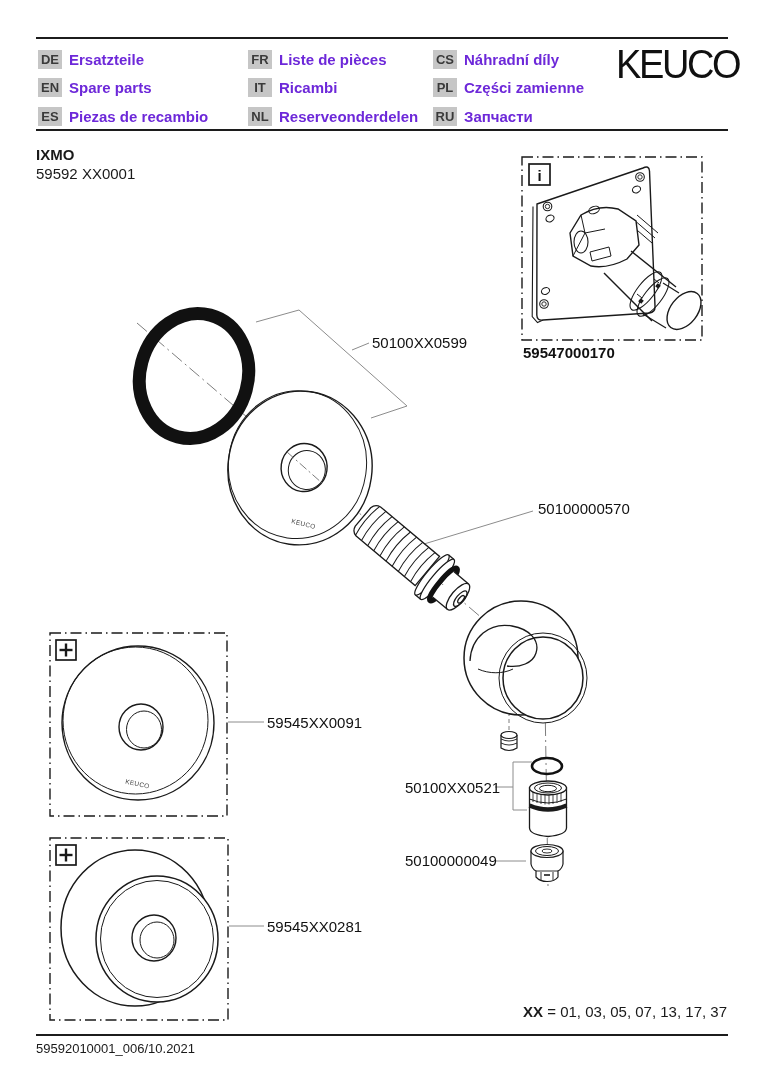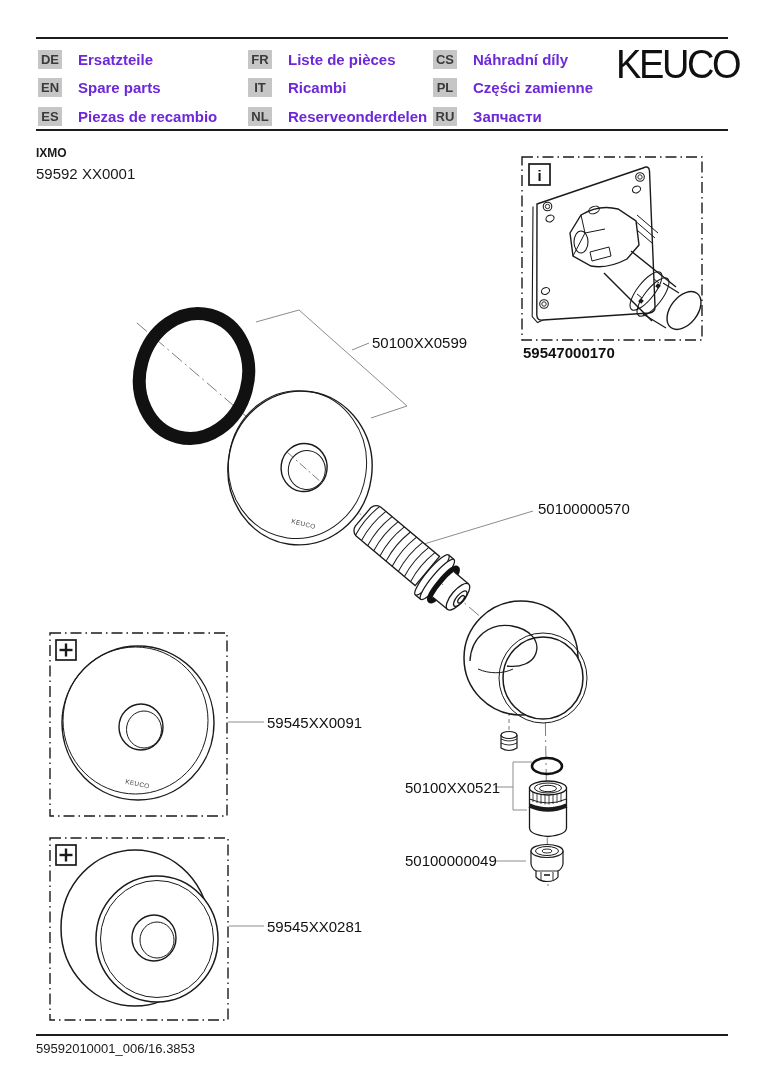--- a/index.html
+++ b/index.html
@@ -4,34 +4,34 @@
 <style>
   html,body{margin:0;padding:0;background:#fff;}
   .page{
     position:relative;width:764px;height:1080px;background:#ffffff;
     font-family:"Liberation Sans",sans-serif;color:#1a1a1a;overflow:hidden;
   }
   .rule{position:absolute;left:36px;width:692px;height:2px;background:#1c1c1c;}
   .rule-top{top:37px;}
   .rule-mid{top:129px;}
   .rule-foot{top:1034px;height:1.6px;}
-  .lang-item{position:absolute;display:flex;align-items:center;gap:16px;height:19px;}
+  .lang-item{position:absolute;display:flex;align-items:center;gap:7px;height:19px;}
   .c1{left:38px;}.c2{left:248px;}.c3{left:433px;}
   .r1{top:50px;}.r2{top:78px;}.r3{top:107px;}
   .lang-badge{
     width:24px;height:19px;background:#c6c6c6;color:#3a3a3a;
     font-size:13px;font-weight:bold;display:flex;align-items:center;justify-content:center;
     letter-spacing:0;
   }
   .lang-label{font-size:15px;font-weight:bold;color:#6d28d9;white-space:nowrap;}
   .logo{
     position:absolute;left:616px;top:44px;font-size:40px;font-weight:400;color:#101010;
     letter-spacing:-2.5px;transform:scaleX(0.95);transform-origin:left top;line-height:1;
   }
-  .product-name{position:absolute;left:36px;top:146px;font-size:12px;font-weight:bold;}
+  .product-name{position:absolute;left:36px;top:146px;font-size:15px;font-weight:bold;}
   .product-number{position:absolute;left:36px;top:165px;font-size:15px;text-align:right;}
   .variants{position:absolute;left:380px;top:1003px;width:347px;text-align:right;font-size:15px;white-space:pre;}
   .variants .vb{font-weight:bold;}
   .docnum{position:absolute;left:36px;top:1041px;font-size:13px;}
   svg{position:absolute;left:0;top:0;font-family:"Liberation Sans",sans-serif;}
   svg text{fill:#111;}
   .plabel{font-size:15px;}
   .plabel-b{font-size:15px;font-weight:bold;}
   .marking{font-size:6.5px;fill:#444;letter-spacing:.3px;}
 </style>
@@ -265,15 +265,16 @@
 
     <text x="372" y="348" class="plabel">50100XX0599</text>
     <text x="538" y="514" class="plabel">50100000570</text>
     <text x="523" y="358" class="plabel-b">59547000170</text>
     <text x="267" y="728" class="plabel">59545XX0091</text>
     <text x="267" y="932" class="plabel">59545XX0281</text>
     <text x="405" y="793" class="plabel">50100XX0521</text>
     <text x="405" y="866" class="plabel">50100000049</text>
   </svg>
 
-
-  <div class="docnum">59592010001_006/16.3853</div>
+  <div class="variants"><span class="vb">XX</span><span> = 01, 03, 05, 07, 13, 17, 37</span></div>
+
+  <div class="docnum">59592010001_006/10.2021</div>
 </div>
 
 </body></html>

